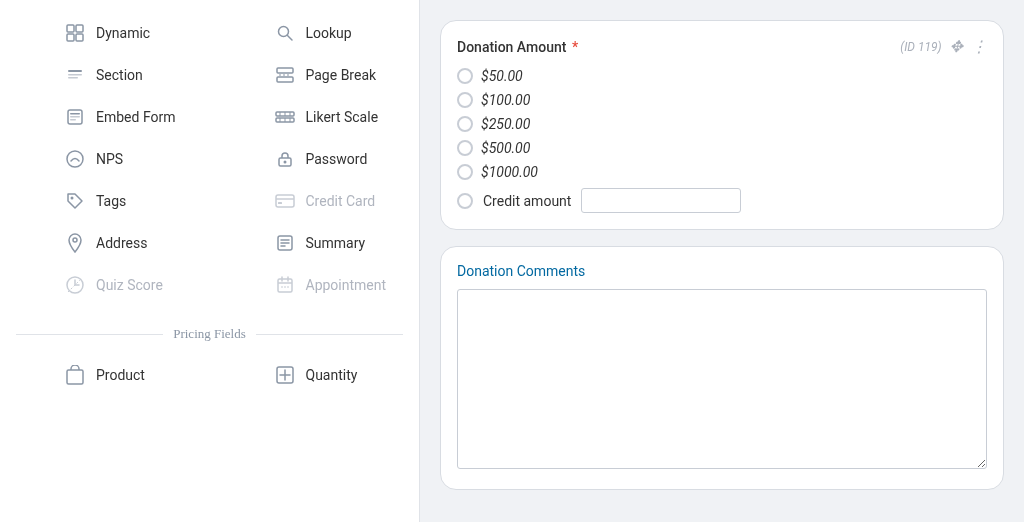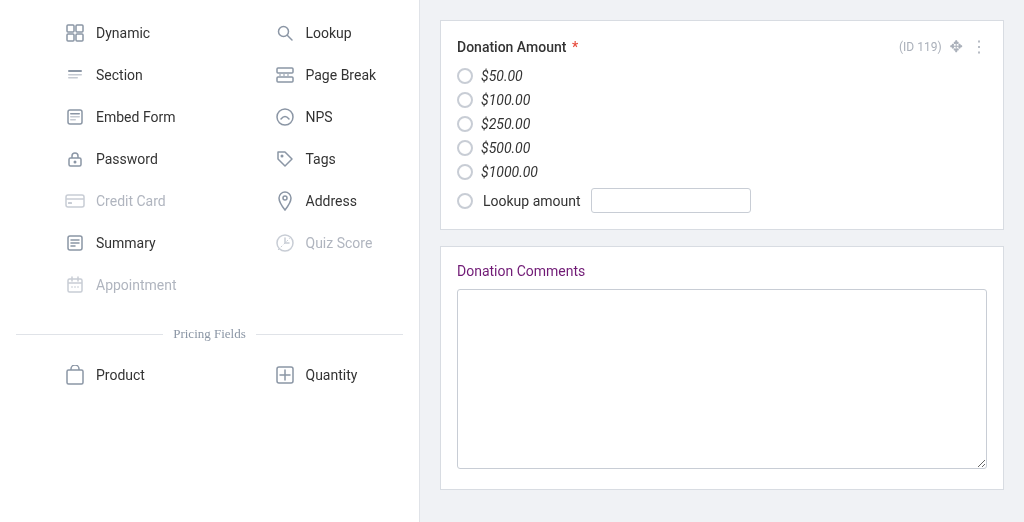--- a/index.html
+++ b/index.html
@@ -76,21 +76,21 @@
     .right-panel {
       flex: 1;
       padding: 20px;
       overflow-y: auto;
       background: #f0f2f5;
     }
 
     .form-widget {
       background: #fff;
       border: 1px solid #d8dce2;
-      border-radius: 0;
+      border-radius: 16px;
       padding: 16px;
       margin-bottom: 16px;
     }
 
     .widget-header {
       display: flex;
       justify-content: space-between;
       align-items: center;
       margin-bottom: 12px;
     }
@@ -105,20 +105,21 @@
       color: #e74c3c;
       margin-left: 2px;
     }
 
     .widget-meta {
       display: flex;
       align-items: center;
       gap: 8px;
       color: #8b96a5;
       font-size: 13px;
+      font-style: italic;
     }
 
     .widget-meta .id-badge {
       color: #aab0ba;
       font-size: 12px;
     }
 
     .widget-meta .drag-icon,
     .widget-meta .more-icon {
       cursor: pointer;
@@ -156,21 +157,21 @@
       border-radius: 3px;
       padding: 4px 8px;
       font-size: 13px;
       width: 160px;
       outline: none;
       color: #555;
     }
 
     .comments-label {
       font-size: 14px;
-      color: #701a75;
+      color: #0369a1;
       margin-bottom: 10px;
     }
 
     .comments-textarea {
       width: 100%;
       height: 180px;
       border: 1px solid #c8cdd5;
       border-radius: 3px;
       padding: 8px;
       font-size: 13px;
@@ -236,20 +237,35 @@
         <svg width="18" height="18" viewBox="0 0 18 18" fill="none">
           <rect x="2" y="2" width="14" height="14" rx="2" stroke="#8b96a5" stroke-width="1.5"></rect>
           <rect x="4" y="5" width="10" height="1.5" rx="0.75" fill="#8b96a5"></rect>
           <rect x="4" y="8" width="10" height="1.5" rx="0.75" fill="#8b96a5" opacity="0.5"></rect>
           <rect x="4" y="11" width="6" height="1.5" rx="0.75" fill="#8b96a5" opacity="0.5"></rect>
         </svg>
       </span>
       <span>Embed Form</span>
     </div>
 
+    <div class="field-item">
+      <span class="field-icon">
+        <svg width="20" height="20" viewBox="0 0 20 20" fill="none">
+          <rect x="1" y="5" width="18" height="4" rx="1" stroke="#8b96a5" stroke-width="1.5"></rect>
+          <rect x="1" y="11" width="18" height="4" rx="1" stroke="#8b96a5" stroke-width="1.5"></rect>
+          <line x1="5" y1="5" x2="5" y2="9" stroke="#8b96a5" stroke-width="1"></line>
+          <line x1="10" y1="5" x2="10" y2="9" stroke="#8b96a5" stroke-width="1"></line>
+          <line x1="15" y1="5" x2="15" y2="9" stroke="#8b96a5" stroke-width="1"></line>
+          <line x1="5" y1="11" x2="5" y2="15" stroke="#8b96a5" stroke-width="1"></line>
+          <line x1="10" y1="11" x2="10" y2="15" stroke="#8b96a5" stroke-width="1"></line>
+          <line x1="15" y1="11" x2="15" y2="15" stroke="#8b96a5" stroke-width="1"></line>
+        </svg>
+      </span>
+      <span>Likert Scale</span>
+    </div>
 
     <div class="field-item">
       <span class="field-icon">
         <svg width="20" height="20" viewBox="0 0 20 20" fill="none">
           <circle cx="10" cy="10" r="8" stroke="#8b96a5" stroke-width="1.5"></circle>
           <path d="M6 12 Q10 7 14 12" stroke="#8b96a5" stroke-width="1.5" fill="none" stroke-linecap="round"></path>
         </svg>
       </span>
       <span>NPS</span>
     </div>
@@ -397,21 +413,21 @@
       <div class="radio-circle"></div>
       <span>$500.00</span>
     </div>
     <div class="radio-option">
       <div class="radio-circle"></div>
       <span>$1000.00</span>
     </div>
 
     <div class="other-amount-row">
       <div class="radio-circle"></div>
-      <span style="font-size:14px;color:#333;">Lookup amount</span>
+      <span style="font-size:14px;color:#333;">Credit amount</span>
       <input type="text" class="other-amount-input" style="">
     </div>
   </div>
 
   <div class="form-widget">
     <div class="comments-label">Donation Comments</div>
     <textarea class="comments-textarea" style=""></textarea>
   </div>
 
 </div>

